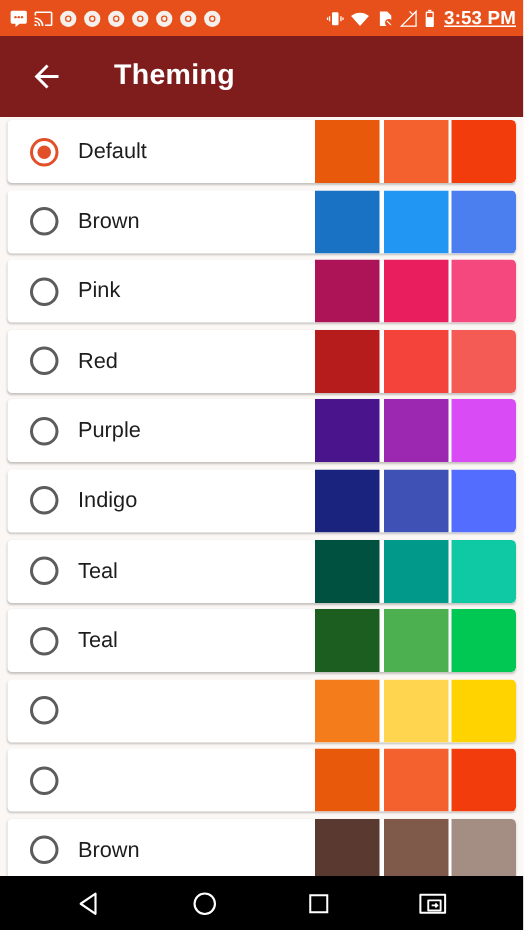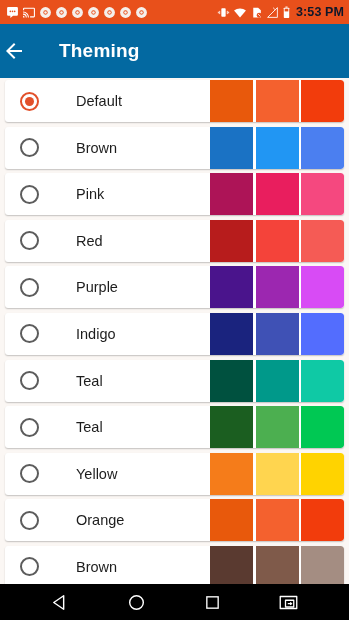--- a/index.html
+++ b/index.html
@@ -29,34 +29,36 @@
     gap: 3px;
   }
   .sb-icon {
     display: inline-flex;
     align-items: center;
     justify-content: center;
     flex: none;
   }
   .sb-spacer { flex: 1 1 auto; }
   #status-time {
-    color: #0f172a;
+    color: #ffffff;
     font-size: 12.5px;
     font-weight: bold;
     letter-spacing: 0.1px;
     white-space: nowrap;
     padding-left: 2px;
+    text-decoration: underline;
   }
 
   
   #app-bar {
     height: 54px;
-    background: #0369a1;
-    display: flex;
-    align-items: center;
+    background: #7f1d1d;
+    display: flex;
+    align-items: center;
+    padding-left: 17px;
   }
   #back-button {
     width: 28px;
     height: 28px;
     display: flex;
     align-items: center;
     justify-content: center;
     flex: none;
     cursor: pointer;
   }
@@ -83,21 +85,20 @@
     position: relative;
     height: 42px;
     margin-bottom: 4.6px;
     background: #ffffff;
     border-radius: 3px;
     box-shadow: 0 1px 1.5px rgba(0,0,0,0.22);
     display: flex;
     align-items: center;
     overflow: hidden;
     cursor: pointer;
-    gap: 24px;
   }
 
   .radio {
     flex: none;
     width: 19px;
     height: 19px;
     margin-left: 15px;
     border-radius: 50%;
     border: 2px solid #5c5c5c;
     position: relative;
@@ -355,30 +356,28 @@
         <div class="radio"></div>
         <div class="theme-label">Teal</div>
         <div class="swatches">
           <div class="swatch" style="background: rgb(27, 94, 32);"></div>
           <div class="swatch" style="background: rgb(76, 175, 80);"></div>
           <div class="swatch" style="background: rgb(0, 200, 83);"></div>
         </div>
       </div>
       <div class="theme-row">
         <div class="radio"></div>
-        <div class="theme-label">Yellow</div>
         <div class="swatches">
           <div class="swatch" style="background: rgb(245, 124, 26);"></div>
           <div class="swatch" style="background: rgb(255, 213, 79);"></div>
           <div class="swatch" style="background: rgb(255, 211, 0);"></div>
         </div>
       </div>
       <div class="theme-row">
         <div class="radio"></div>
-        <div class="theme-label">Orange</div>
         <div class="swatches">
           <div class="swatch" style="background: rgb(232, 89, 12);"></div>
           <div class="swatch" style="background: rgb(244, 97, 46);"></div>
           <div class="swatch" style="background: rgb(242, 60, 12);"></div>
         </div>
       </div>
       <div class="theme-row">
         <div class="radio"></div>
         <div class="theme-label">Brown</div>
         <div class="swatches">

